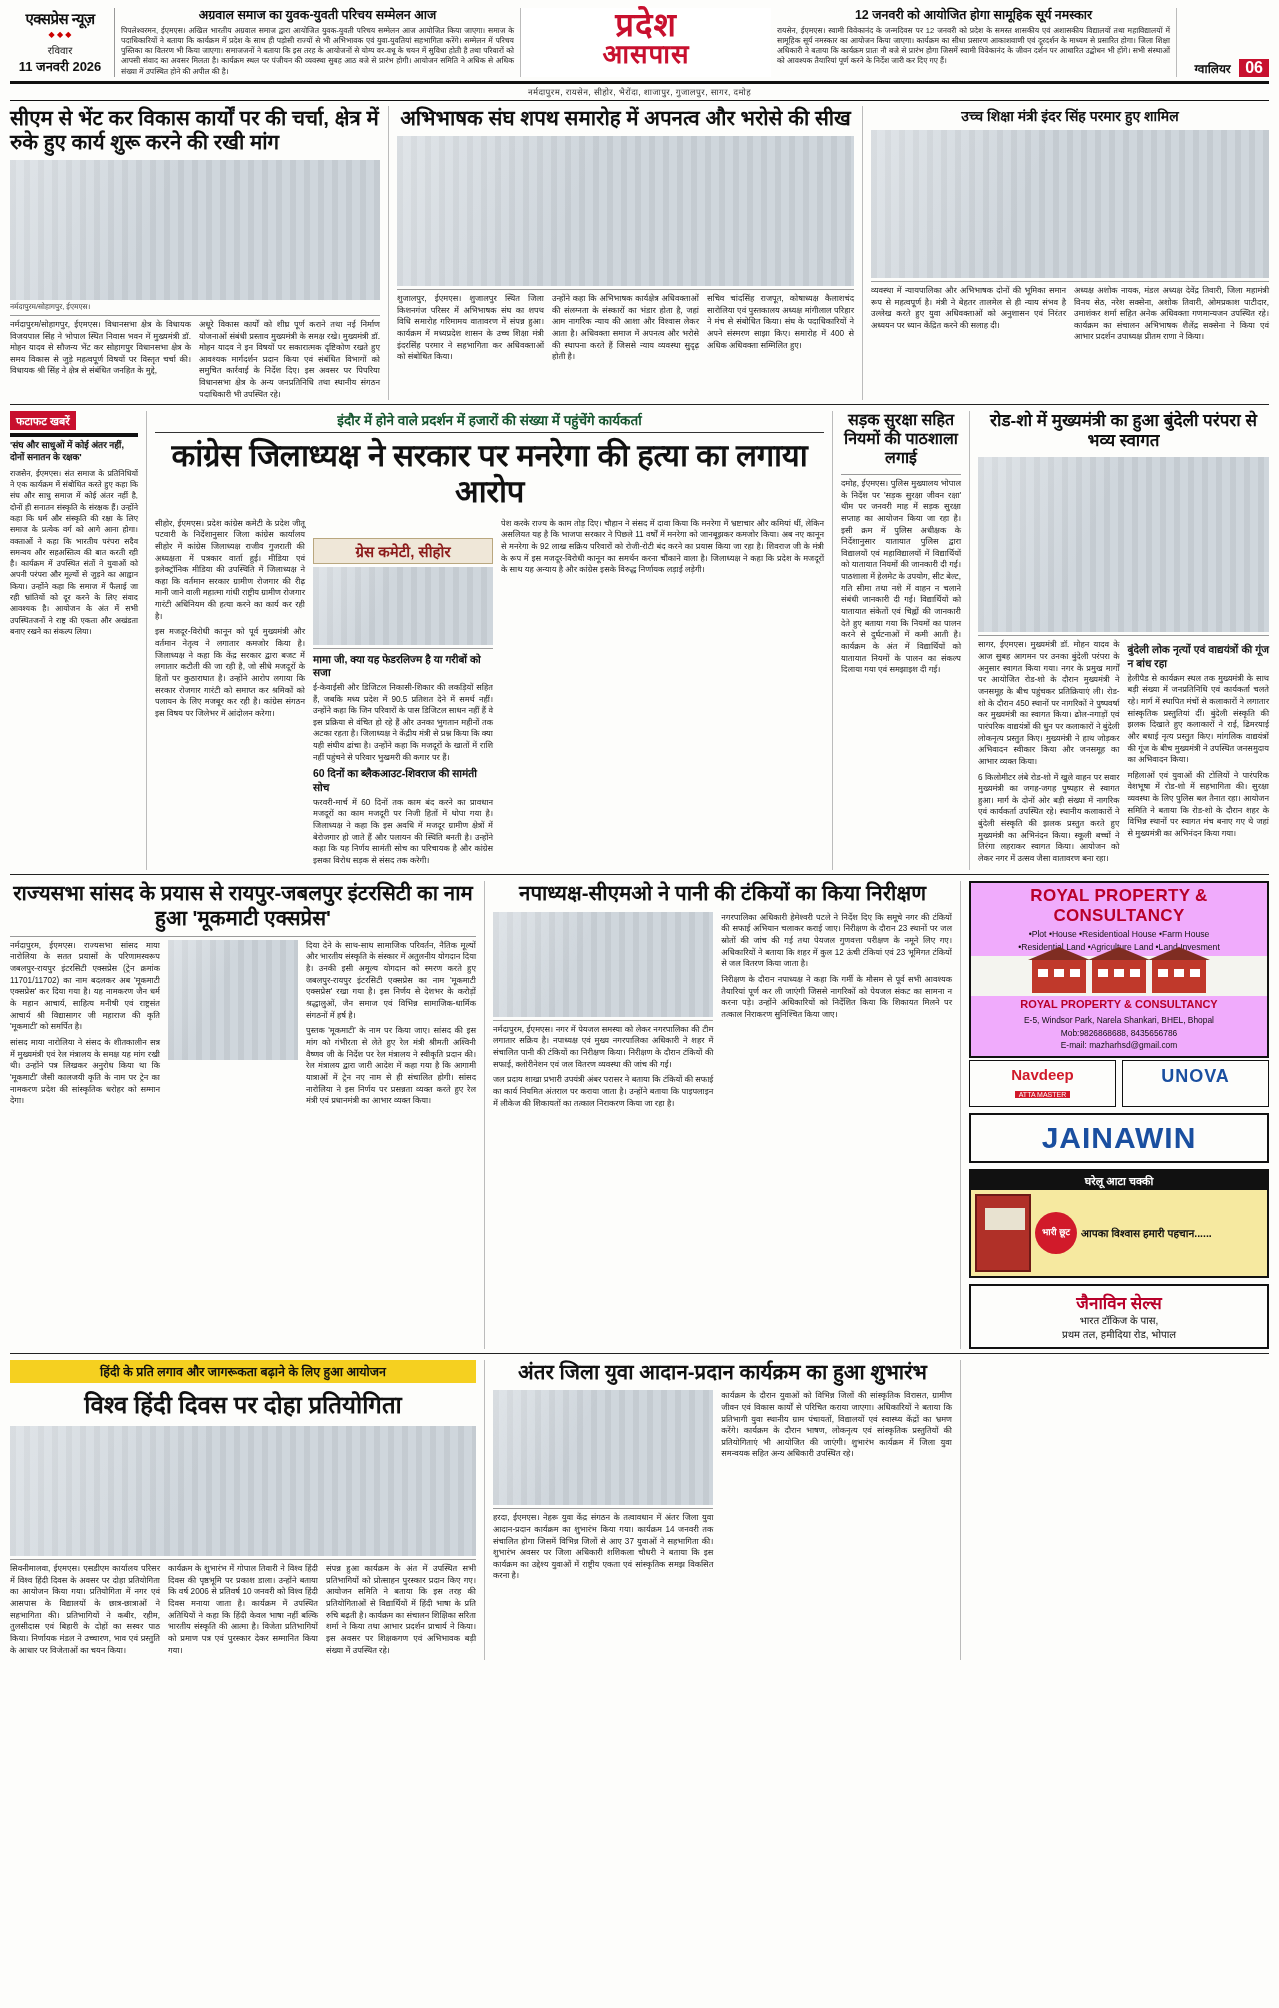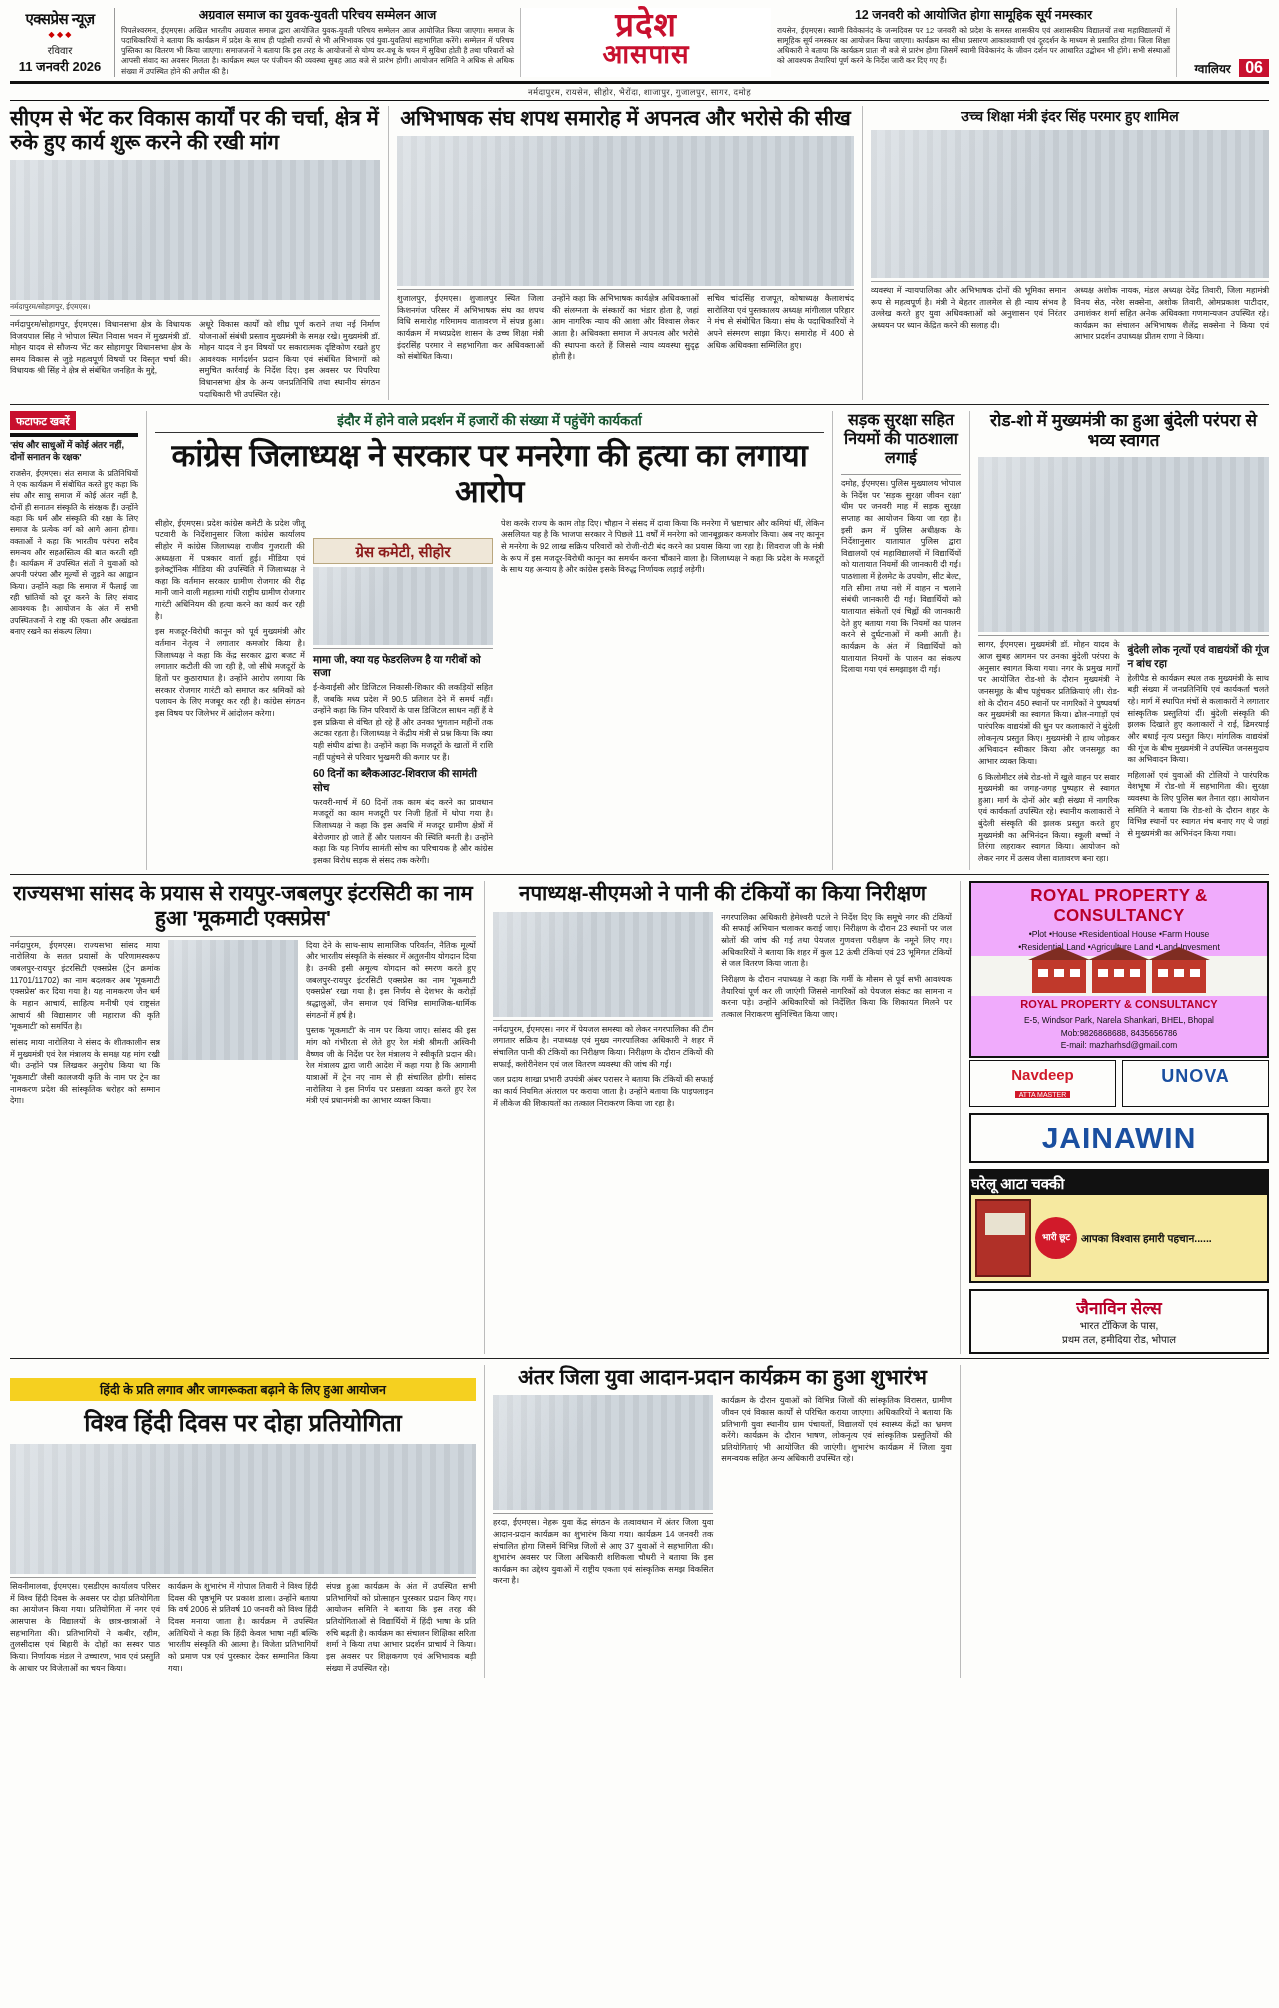--- a/index.html
+++ b/index.html
@@ -273,21 +273,21 @@
   }
   .brand-navdeep { font-size: 15px; font-weight: bold; color: #d11a2a; }
   .brand-sub { font-size: 7px; background:#d11a2a; color:#fff; display:inline-block; padding:0 4px;}
   .brand-unova { font-size: 18px; font-weight: bold; color:#1a4fa0; letter-spacing:1px;}
   .ad-jainawin {
     border: 2px solid #111; text-align:center; padding: 6px 0; margin-bottom:6px;
     font-size: 30px; font-weight: bold; color:#1a4fa0; letter-spacing: 1px;
   }
   .ad-chakki { border:2px solid #111; background:#f6e9a0; margin-bottom:6px; }
   .ad-chakki-head {
-    background:#111; color:#fff; font-size:15px; font-weight:bold; padding:2px 0;
+    background:#111; color:#fff; font-size:11px; font-weight:bold; padding:2px 0;text-align:center;
   }
   .ad-chakki-body { display:flex; align-items:center; padding:4px; gap:4px;}
   .chakki-machine {
     width: 56px; height: 78px; background:#b03028; border:2px solid #6d1a16;
     position:relative;
   }
   .chakki-machine::after{
     content:""; position:absolute; left:8px; top:12px; width:40px; height:22px; background:#e8e2d0;
   }
   .chakki-badge {
@@ -295,21 +295,21 @@
     font-size:9px; font-weight:bold; display:flex; align-items:center; justify-content:center;
     line-height:1.1;
   }
   .chakki-text { font-size:10.5px; font-weight:bold; line-height:1.35; text-align:left;}
   .ad-jain-sales { border:2px solid #111; text-align:center; padding:5px 2px; }
   .ad-jain-title { font-size:17px; font-weight:bold; color:#b8002a;}
   .ad-jain-addr { font-size:10px; line-height:1.4;}
 
   
   .sec4 { display:flex; gap:8px; margin-top:6px; }
-  .s4a { width: 466px; margin-top: 13px; }
+  .s4a { width: 466px; }
   .s4b { flex:1; border-left:1px solid #bbb; border-right:1px solid #bbb; padding:0 8px;}
   .s4c { width: 300px; }
   .yellow-band {
     background:#f5d020; font-size:12.5px; font-weight:bold; text-align:center;
     padding:3px 4px; margin-bottom:4px;
   }
   h2.hindihead { font-size:24px; text-align:center; font-weight:bold; margin:0 0 6px;}
 </style>
 </head>
 <body>

